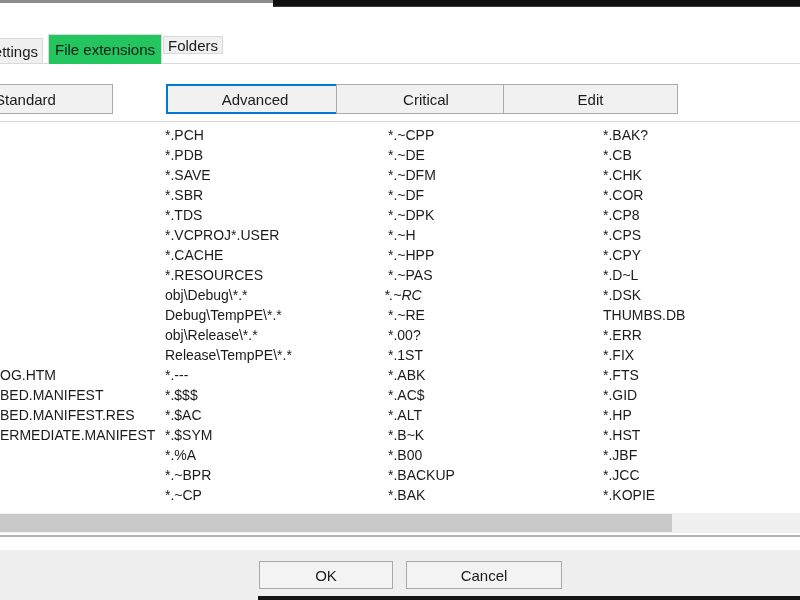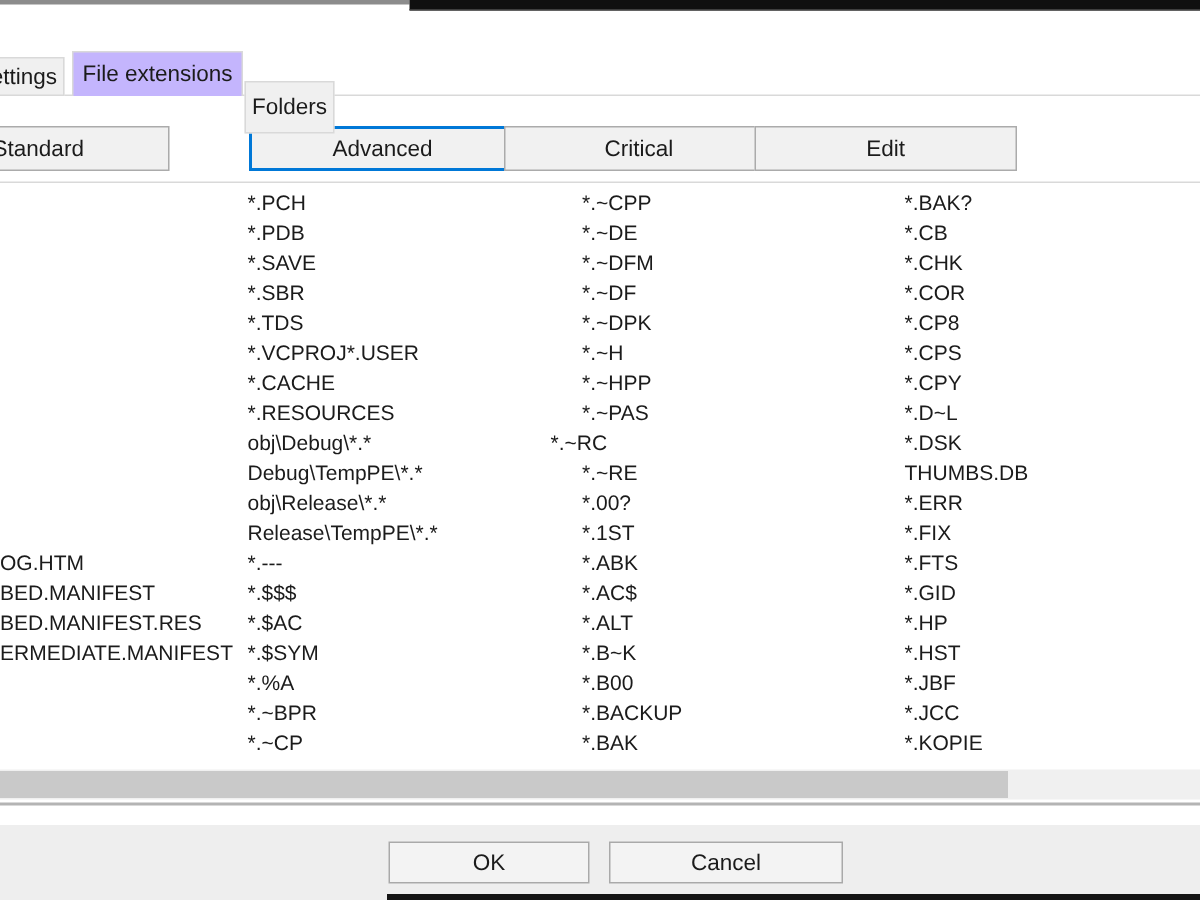--- a/index.html
+++ b/index.html
@@ -4,21 +4,21 @@
 <style>
   html,body{margin:0;padding:0;}
   body{width:800px;height:600px;position:relative;background:#ffffff;
        font-family:"Liberation Sans",sans-serif;overflow:hidden;}
   .abs{position:absolute;}
   #strip-top-gray{left:0;top:0;width:273px;height:3px;background:#8c8c8c;}
   #strip-top-black{left:273px;top:0;width:527px;height:7px;background:#101010;border-bottom:1px solid #3e3e3e;box-sizing:border-box;}
   #tabline{left:0;top:63px;width:800px;height:1px;background:#d9d9d9;z-index:1;}
   .tab{position:absolute;box-sizing:border-box;background:#f0f0f0;border:1px solid #d9d9d9;
        color:#1b1b1b;font-size:15px;display:flex;align-items:center;justify-content:center;z-index:2;}
-  .tab.active{background:#c4b5fd;border-bottom:none;z-index:3;}
+  .tab.active{background:#22c55e;border-bottom:none;z-index:3;}
   .tab.cut{justify-content:flex-end;padding-right:4px;}
   .cat-btn{position:absolute;top:84px;height:30px;box-sizing:border-box;background:#f1f1f1;
        border:1px solid #ababab;color:#1b1b1b;font-size:15px;display:flex;align-items:center;justify-content:center;}
   .cat-btn.selected{border:2px solid #0078d7;}
   #list{left:0;top:121px;width:800px;height:392px;background:#ffffff;border-top:1px solid #d9d9d9;box-sizing:border-box;}
   .cell{position:absolute;height:20px;line-height:20px;font-size:14px;color:#1b1b1b;white-space:pre;}
   #hscroll{left:0;top:513px;width:800px;height:20px;background:#f0f0f0;}
   #hscroll-thumb{position:absolute;left:0;top:1px;width:672px;height:18px;background:#c9c9c9;}
   #sep{left:0;top:535px;width:800px;height:2px;background:#b4b4b4;}
   #footer{left:0;top:550px;width:800px;height:50px;background:#eeeeee;}
@@ -29,21 +29,21 @@
 </head>
 <body>
 
 <div class="abs" id="strip-top-gray"></div>
 <div class="abs" id="strip-top-black"></div>
 
 <div class="abs" id="tabline"></div>
 <div id="tabbar">
     <div class="tab cut" style="left: -28px; top: 38px; width: 71px; height: 26px;">ettings</div>
     <div class="tab active" style="left: 48px; top: 34px; width: 114px; height: 30px;">File extensions</div>
-    <div class="tab" style="left: 163px; top: 54px; width: 60px; height: 35px;">Folders</div>
+    <div class="tab" style="left: 163px; top: 36px; width: 60px; height: 18px;">Folders</div>
   </div>
 
 <div id="catbar">
     <div class="cat-btn" style="left: -62px; width: 175px;">Standard</div>
     <div class="cat-btn selected" style="left: 125px; width: 178px; margin-left: 41px;">Advanced</div>
     <div class="cat-btn" style="left: 312px; width: 180px; margin-left: 24px;">Critical</div>
     <div class="cat-btn" style="left: 503px; width: 175px;">Edit</div>
   </div>
 
 <div class="abs" id="list"></div>
@@ -72,21 +72,21 @@
     <div class="cell" style="left: 165px; top: 465px;">*.~BPR</div>
     <div class="cell" style="left: 165px; top: 485px;">*.~CP</div>
     <div class="cell" style="left: 388px; top: 125px;">*.~CPP</div>
     <div class="cell" style="left: 388px; top: 145px;">*.~DE</div>
     <div class="cell" style="left: 388px; top: 165px;">*.~DFM</div>
     <div class="cell" style="left: 388px; top: 185px;">*.~DF</div>
     <div class="cell" style="left: 388px; top: 205px;">*.~DPK</div>
     <div class="cell" style="left: 388px; top: 225px;">*.~H</div>
     <div class="cell" style="left: 388px; top: 245px;">*.~HPP</div>
     <div class="cell" style="left: 388px; top: 265px;">*.~PAS</div>
-    <div class="cell" style="left: 367px; top: 285px;">*.~RC</div>
+    <div class="cell" style="left: 384px; top: 285px; font-style: italic;">*.~RC</div>
     <div class="cell" style="left: 388px; top: 305px;">*.~RE</div>
     <div class="cell" style="left: 388px; top: 325px;">*.00?</div>
     <div class="cell" style="left: 388px; top: 345px;">*.1ST</div>
     <div class="cell" style="left: 388px; top: 365px;">*.ABK</div>
     <div class="cell" style="left: 388px; top: 385px;">*.AC$</div>
     <div class="cell" style="left: 388px; top: 405px;">*.ALT</div>
     <div class="cell" style="left: 388px; top: 425px;">*.B~K</div>
     <div class="cell" style="left: 388px; top: 445px;">*.B00</div>
     <div class="cell" style="left: 388px; top: 465px;">*.BACKUP</div>
     <div class="cell" style="left: 388px; top: 485px;">*.BAK</div>

